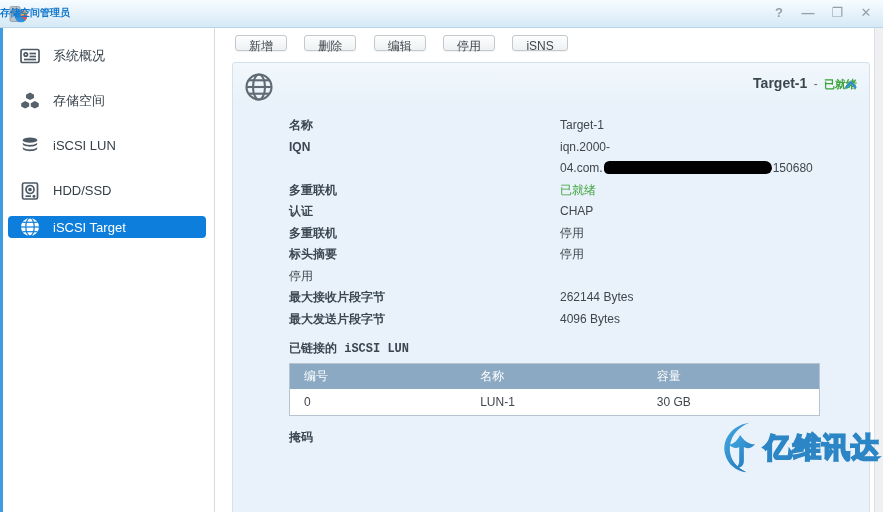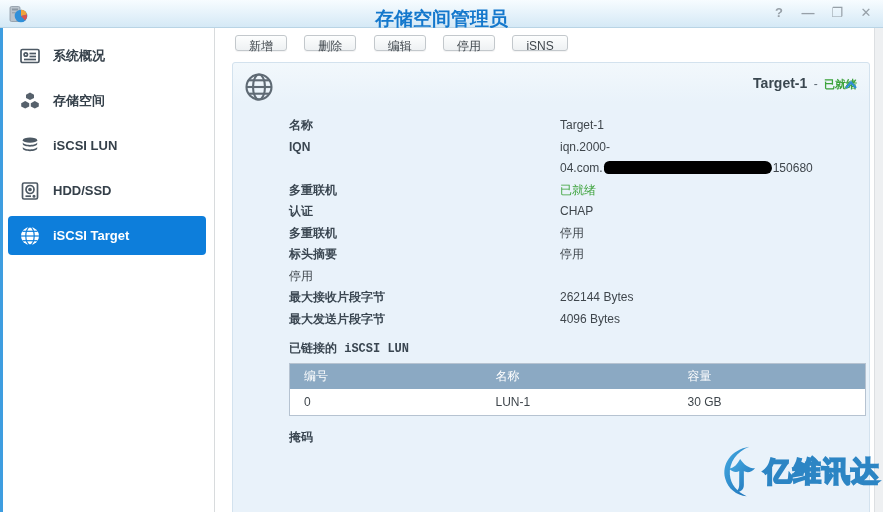--- a/index.html
+++ b/index.html
@@ -6,38 +6,38 @@
   html,body { width:883px; height:512px; overflow:hidden; background:#fff;
     font-family:"Liberation Sans","DejaVu Sans",sans-serif; font-size:12px; color:#3f464c; }
 
   .window { position:relative; width:883px; height:512px; background:#fff; overflow:hidden; }
 
   
   .titlebar { position:relative; height:28px;
     background:linear-gradient(#f7fcff,#d5e9f6);
     border-bottom:1px solid #b9d4e5; }
   .app-icon { position:absolute; left:8px; top:4px; width:20px; height:20px; }
-  .window-title { position:absolute; left:0; right:0; top:6px; text-align:center;
-    color:#1478cc; font-weight:bold; font-size:19px; }
+  .window-title { position:absolute; left:0; right:0; top:6px; 
+    color:#1478cc; font-weight:bold; font-size:10px; }
   .win-controls { position:absolute; right:10px; top:5px; display:flex; gap:15px;
     color:#97a0a8; font-size:13px; }
   .win-controls span { cursor:default; width:14px; text-align:center; font-weight:bold; }
 
   
   .bodywrap { display:flex; height:484px; }
 
   
   .sidebar { width:215px; background:#fff; border-left:3px solid #3e9de0;
-    border-right:1px solid #d8dbdd; padding-top:5px; flex:0 0 215px;font-weight:bold; }
+    border-right:1px solid #d8dbdd; padding-top:5px; flex:0 0 215px; }
   .side-item { display:flex; align-items:center; height:45px; padding-left:15px;
     color:#35404a; font-size:13px; cursor:pointer; }
   .side-item .ic { width:24px; height:22px; margin-right:11px; display:flex;
     align-items:center; justify-content:center; color:#4d5964; }
   .side-item.selected { background:#0d7edb; color:#fff; border-radius:4px;
-    margin:3px 8px 3px 5px; height:39px; padding-left:10px; }
+    margin:3px 8px 3px 5px; height:22px; padding-left:10px; }
   .side-item.selected .ic { color:#fff; }
 
   
   .content { position:relative; flex:1; background:#fff; overflow:hidden; }
   .toolbar { padding:7px 0 0 20px; height:34px; }
   .tbtn { display:inline-block; height:16px; line-height:21px; padding:0 13px;
     margin-right:14px; font-size:12px; color:#40474d; text-align:center;
     background:linear-gradient(#fdfefe,#eef1f3); border:1px solid #c3c8cc;
     border-radius:3px; box-shadow:0 1px 1px rgba(0,0,0,.05); cursor:pointer; }
 
@@ -58,35 +58,35 @@
   .details { margin:13px 0 0 56px; }
   .detail-row { display:grid; grid-template-columns:271px 1fr; line-height:21.5px; }
   .detail-label { font-weight:bold; color:#3a4651; }
   .detail-value { color:#3f464c; }
   .detail-value.green { color:#3da33c; }
   .redaction { display:inline-block; width:168px; height:13px; background:#000;
     border-radius:7px 9px 8px 6px; vertical-align:-2px; margin:0 1px; }
 
   
   .section-heading { margin:10px 0 0 56px; font-weight:bold; color:#3a4651;font-family:Liberation Mono, monospace; }
-  .data-table { margin:6px 0 0 56px; width:577px; border-collapse:collapse;
+  .data-table { margin:6px 0 0 56px; width:531px; border-collapse:collapse;
     border:1px solid #b6c3d1; background:#fff; }
   .data-table th { background:#8ba9c3; color:#fff; font-weight:normal; font-size:12px;
     text-align:left; padding:4px 14px; height:22px; }
   .data-table td { padding:6px 14px; color:#3f464c; background:#fff; }
   .t3 col { width:33.33%; }
   .t2 col.c1 { width:45%; } .t2 col.c2 { width:55%; }
   .mask-heading { margin-top:13px; }
 
   
   .scroll-track { position:absolute; top:0; right:0; width:9px; height:100%;
     background:#eef0f2; border-left:1px solid #dcdfe2; }
 
   
-  .watermark { position:absolute; right:3px; top:416px; display:flex; align-items:center;
+  .watermark { position:absolute; right:3px; top:392px; display:flex; align-items:center;
     pointer-events:none; }
   .wm-swoosh { width:56px; height:56px; margin-right:-6px; }
   .wm-text { font-size:28px; font-weight:bold; letter-spacing:1px;
     color:rgba(240,248,255,.85); -webkit-text-stroke:2px #2c85c4;
     text-shadow:0 0 1px #2c85c4; }
 </style>
 </head>
 <body>
 
 <div class="window">

